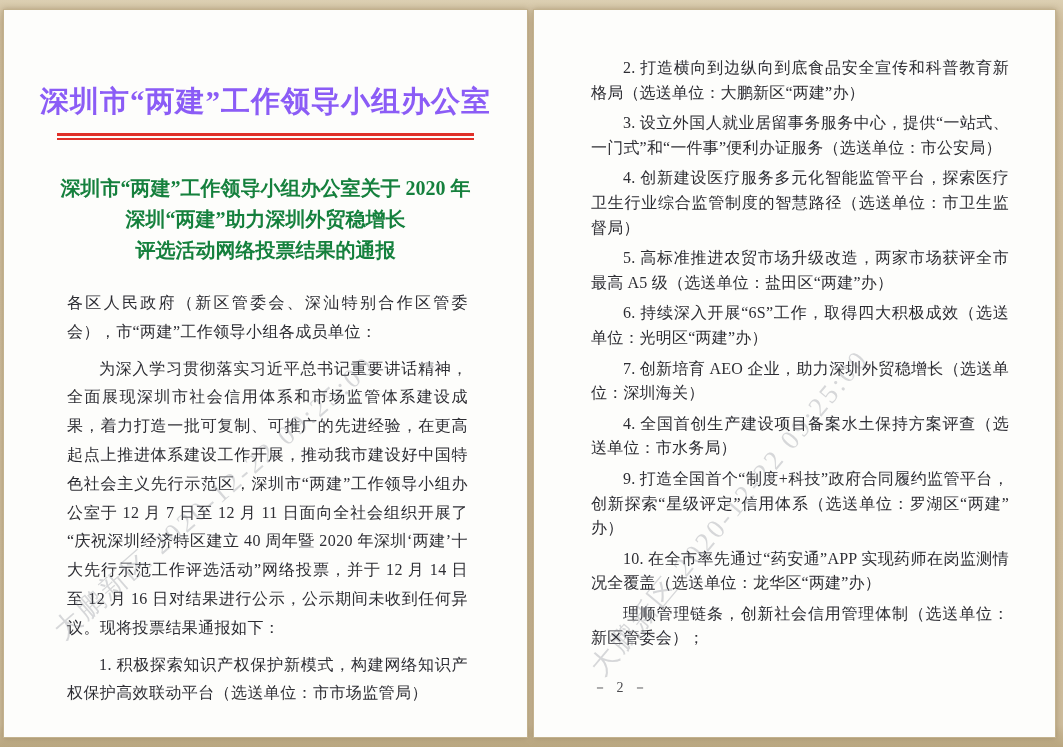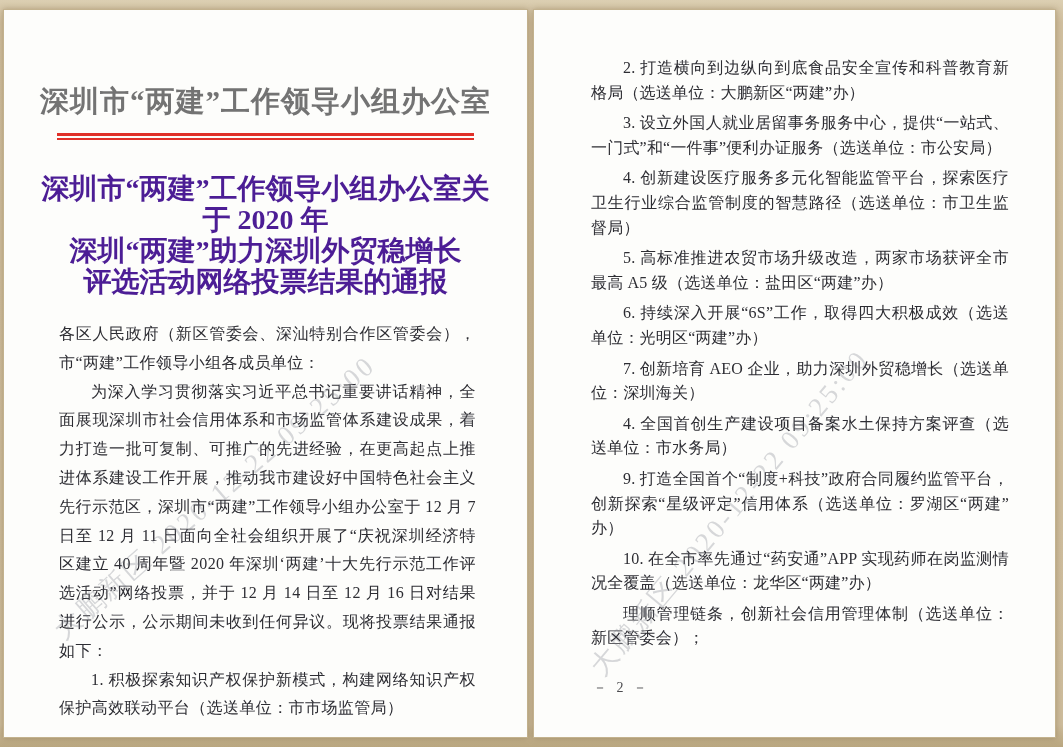--- a/index.html
+++ b/index.html
@@ -33,51 +33,51 @@
     transform-origin: 0 0;
     pointer-events: none;
   }
   .wm-left  { left: 42px; top: 610px; transform: rotate(-41deg); }
   .wm-right { left: 48px; top: 650px; transform: rotate(-50deg); }
 
   
   .letterhead {
     margin: 72px 24px 0;
     text-align: center;
-    color: #737373;
+    color: #8b5cf6;
     font-size: 29px;
     font-weight: bold;
     letter-spacing: 1px;
   }
   .red-rule {
     width: 417px;
     margin: 11px auto 0;
     height: 2px;
     border-top: 3px solid #e03028;
     border-bottom: 2px solid #e03028;
   }
   .doc-title {
     margin: 33px 30px 0;
     text-align: center;
-    color: #4c1d95;
-    font-size: 28px;
+    color: #15803d;
+    font-size: 20px;
     font-weight: bold;
     line-height: 31px;
   }
 
   
   .body-left {
     margin: 23px 51px 0 55px;
     color: #2d2d33;
     font-size: 16px;
     line-height: 28.8px;
     text-align: justify;
     letter-spacing: 0.4px;
   }
-  .body-left p { margin: 0; }
+  .body-left p { margin: 8px; }
 
   
   .body-right {
     margin: 46px 46px 0 57px;
     color: #2d2d33;
     font-size: 16px;
     line-height: 24.6px;
     text-align: justify;
     letter-spacing: 0.2px;
   }

